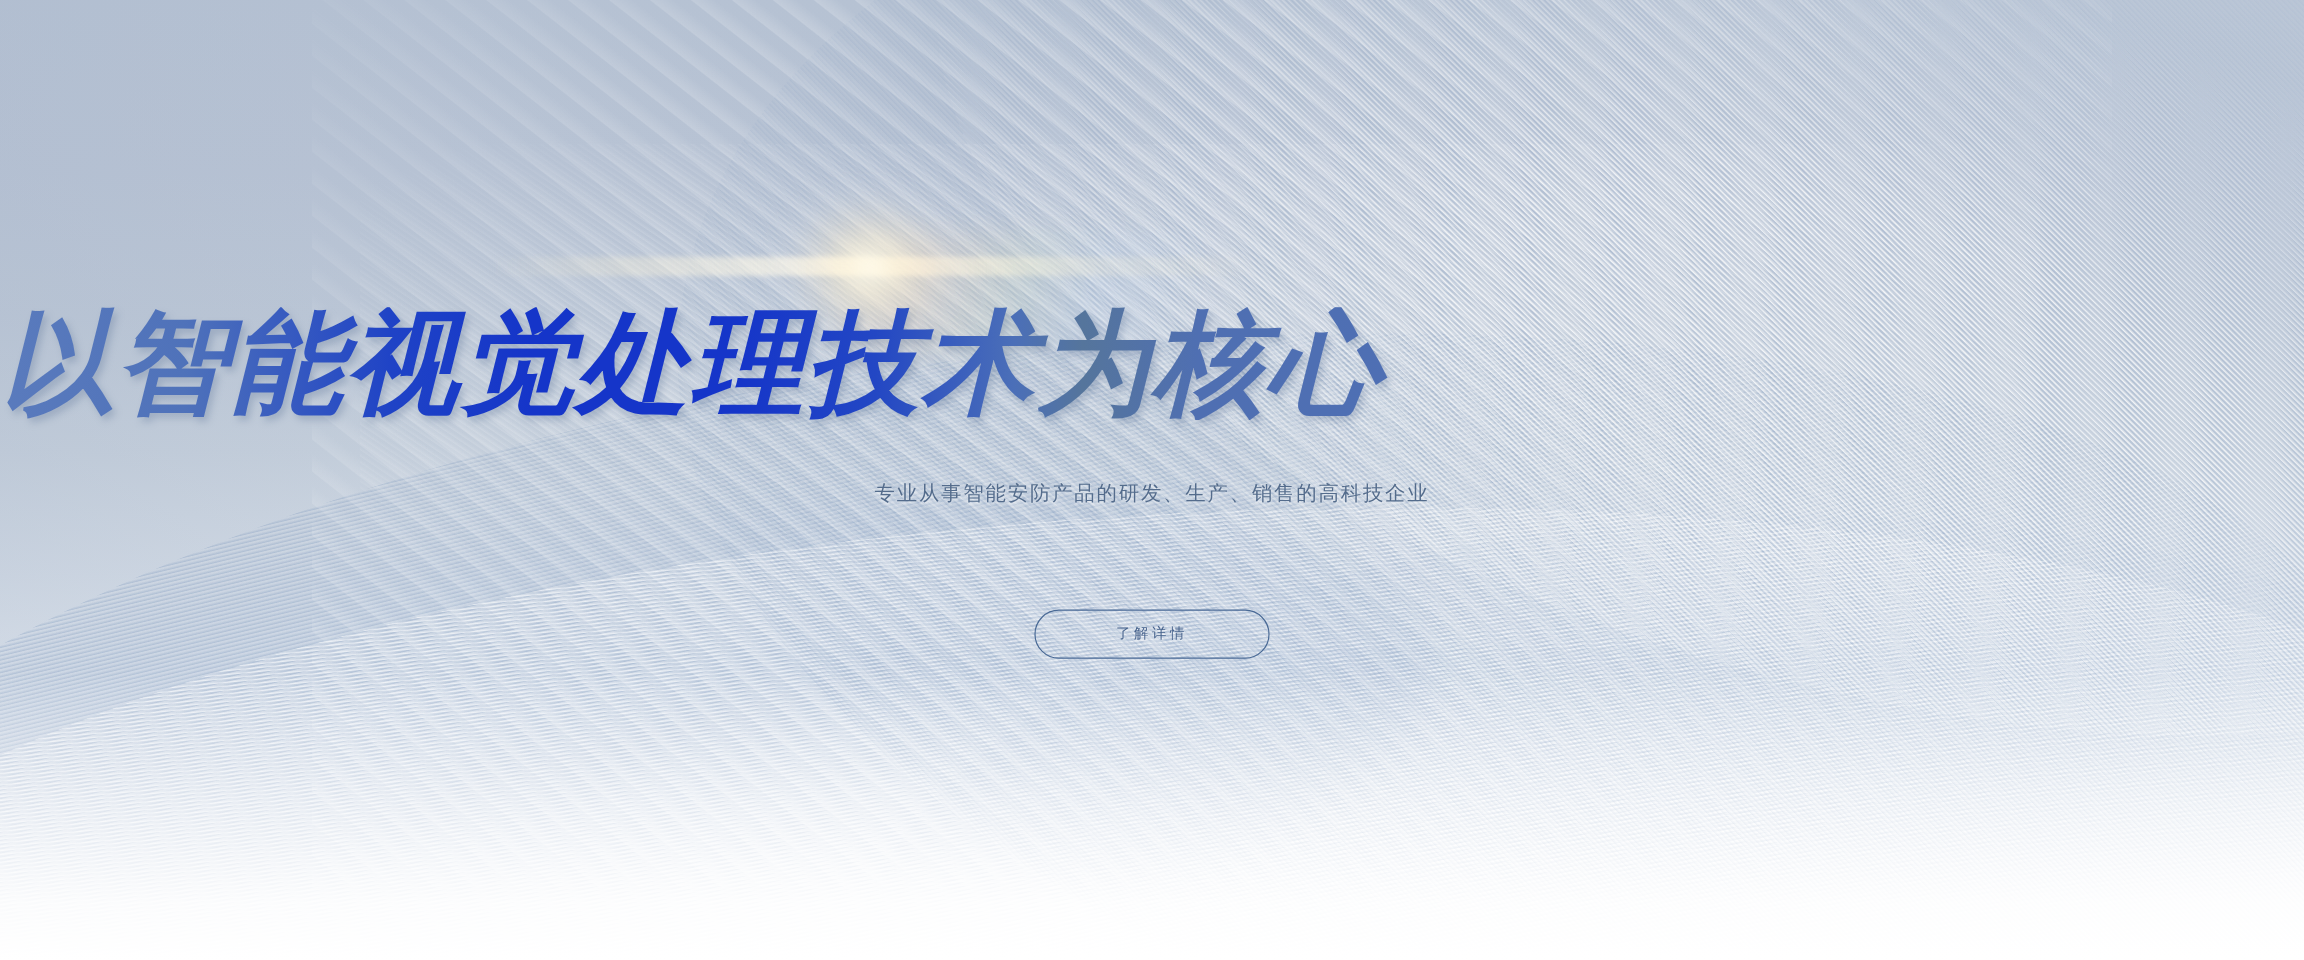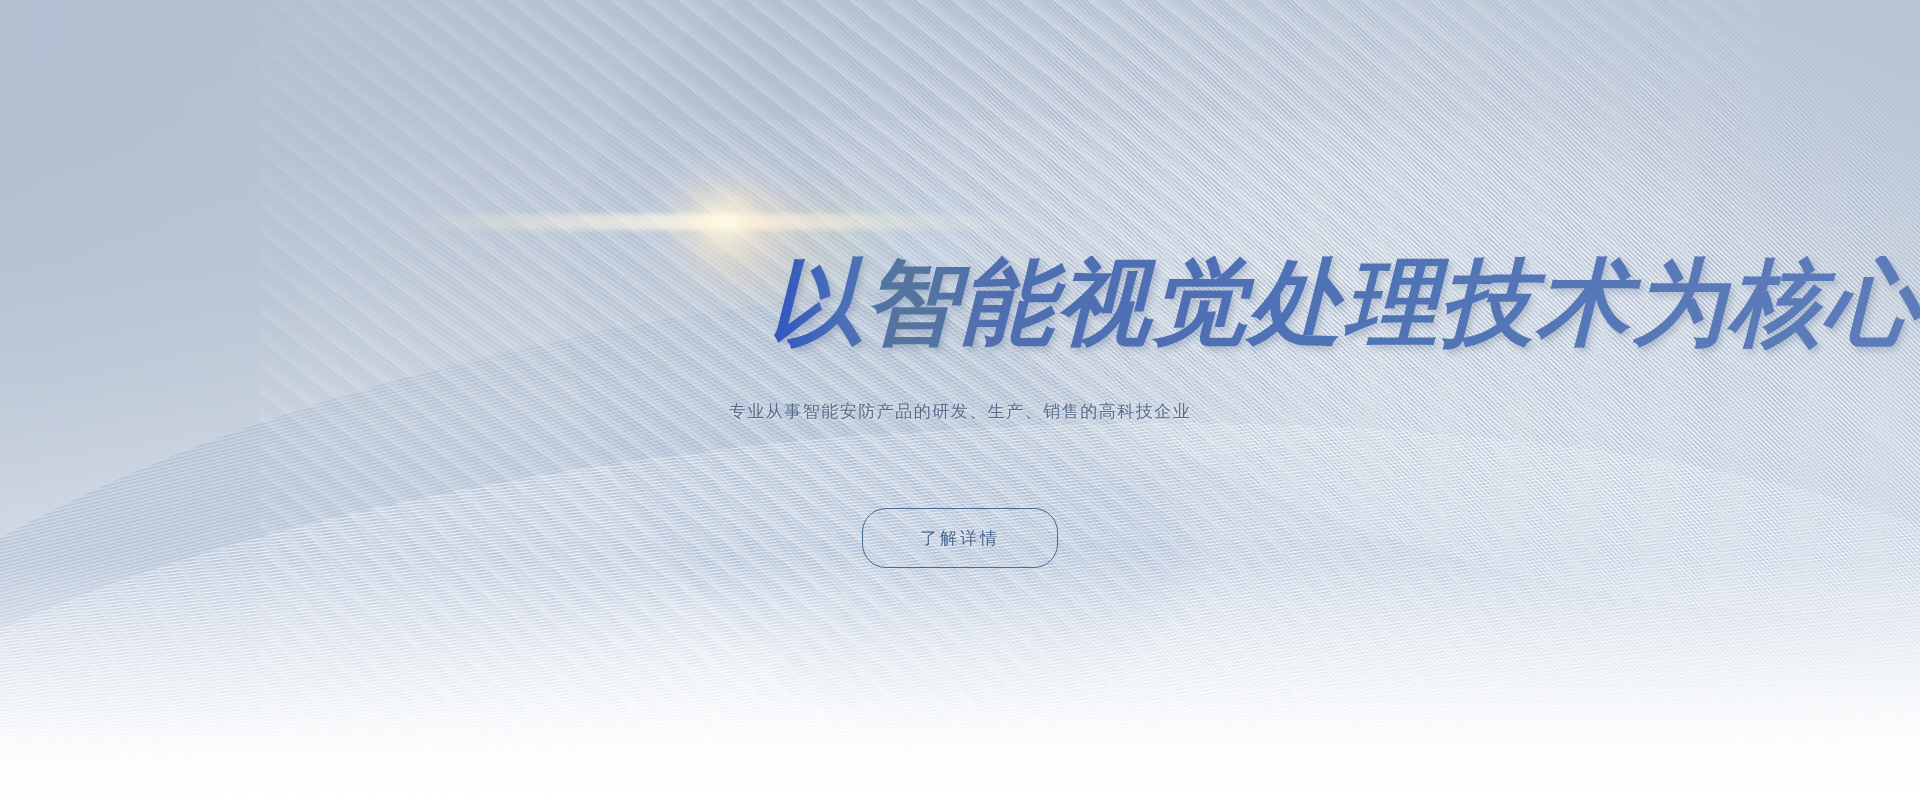--- a/index.html
+++ b/index.html
@@ -296,21 +296,21 @@
     inset: 0;
     display: flex;
     flex-direction: column;
     align-items: center;
   }
 
   .headline {
     position: absolute;
     left: 0; right: 0;
     top: 256px;
-    text-align: right;
+    text-align: left;
     font-size: 94px;
     line-height: 1;
     font-weight: 900;
     font-style: italic;
     letter-spacing: 2px;
     white-space: nowrap;
     margin: 0;
     
     background: linear-gradient(to right,
       #5a7bbd 0%,
@@ -355,28 +355,28 @@
     left: 0; right: 0;
     top: 508px;
     display: flex;
     justify-content: center;
   }
   .cta-button {
     display: inline-flex;
     align-items: center;
     justify-content: center;
     width: 196px;
-    height: 60px;
+    height: 41px;
     box-sizing: border-box;
     border: 1.6px solid #4a6a96;
     border-radius: 24px;
     background: transparent;
     color: #46628c;
     font-family: "Liberation Sans", "DejaVu Sans", sans-serif;
-    font-size: 17px;
+    font-size: 12px;
     letter-spacing: 3px;
     cursor: pointer;
     text-shadow: 0 1px 2px rgba(255,255,255,0.5);
   }
 </style>
 </head>
 <body>
 
 <div class="banner">
 

